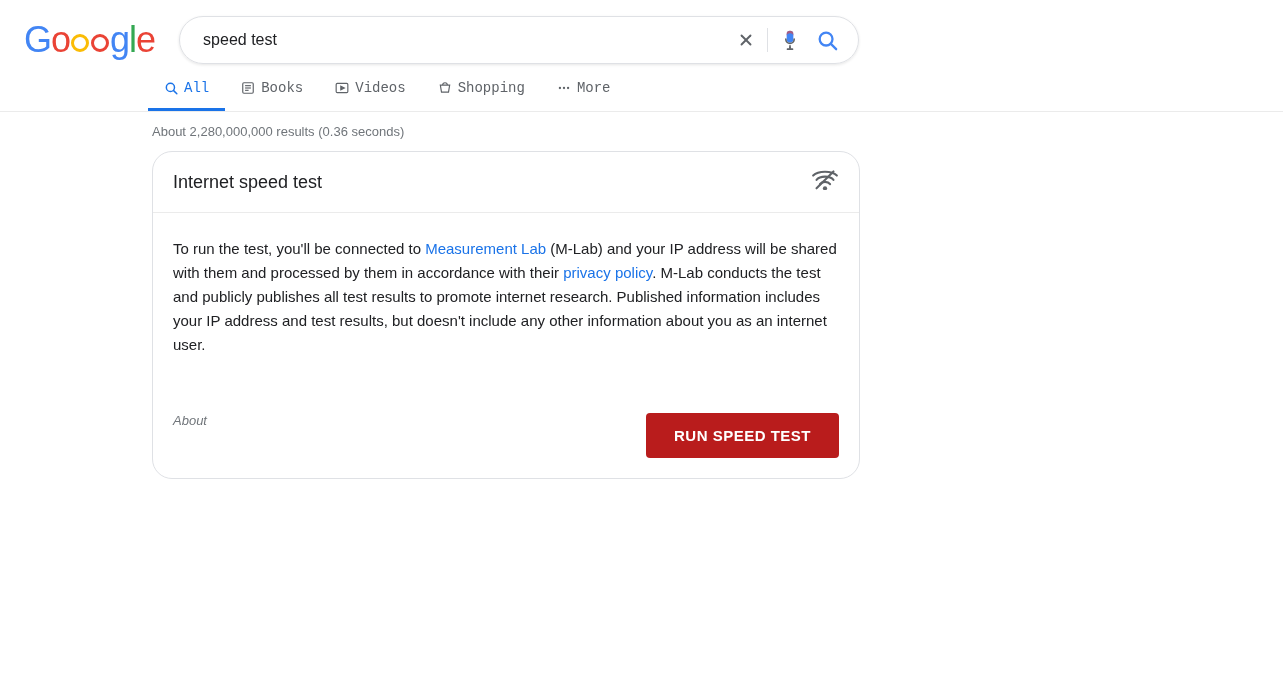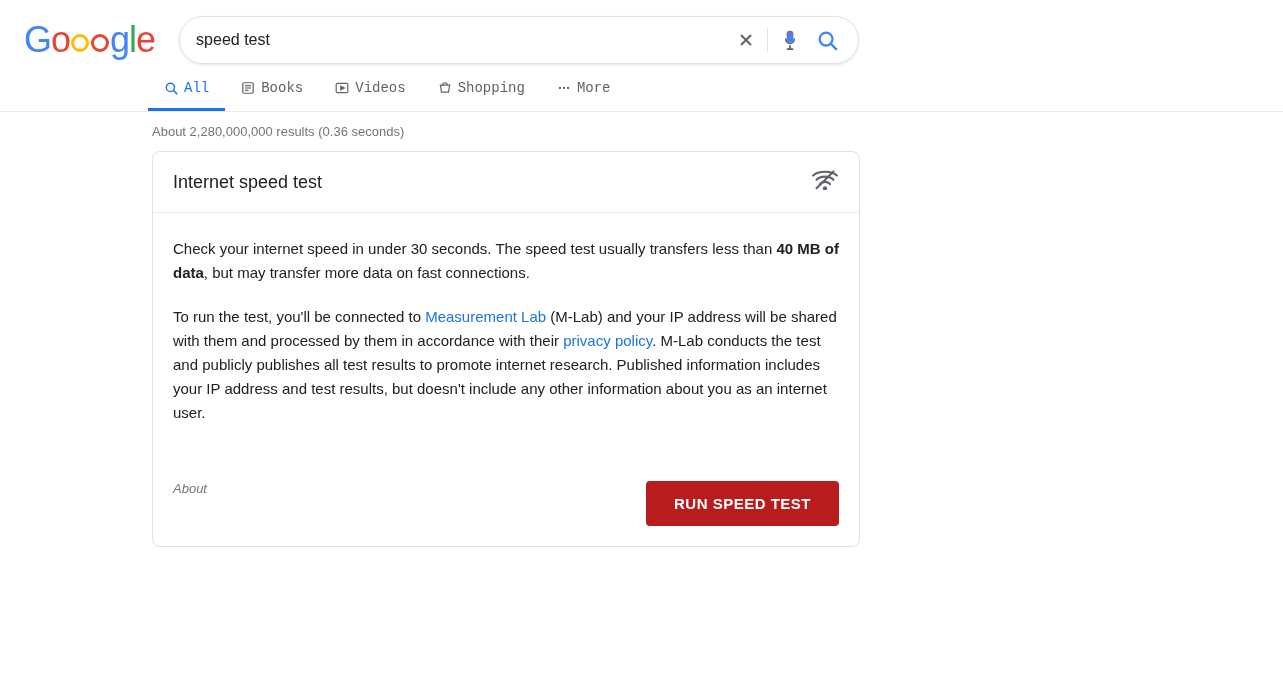--- a/index.html
+++ b/index.html
@@ -44,20 +44,21 @@
       box-shadow: 0 1px 3px rgba(0,0,0,0.1);
     }
 
     .search-input {
       flex: 1;
       border: none;
       outline: none;
       font-size: 16px;
       color: #202124;
       background: transparent;
+      margin-left: 7px;
     }
 
     .search-bar-icons {
       display: flex;
       align-items: center;
       gap: 8px;
     }
 
     .icon-btn {
       background: none;
@@ -125,21 +126,21 @@
 
     
     .main-content {
       padding: 0 0 0 152px;
       max-width: 860px;
     }
 
     
     .speed-test-card {
       border: 1px solid #dfe1e5;
-      border-radius: 8px;
+      border-radius: 20px;
       overflow: hidden;
       max-width: 720px;
     }
 
     .card-header {
       display: flex;
       align-items: center;
       justify-content: space-between;
       padding: 16px 20px;
       border-bottom: 1px solid #ebebeb;
@@ -319,23 +320,20 @@
           <path d="M6 14 C10 9, 22 9, 26 14" stroke="#5f6368" stroke-width="2.5" stroke-linecap="round" fill="none"></path>
           <path d="M10 19 C12.5 15.5, 19.5 15.5, 22 19" stroke="#5f6368" stroke-width="2.5" stroke-linecap="round" fill="none"></path>
           <circle cx="16" cy="24" r="2.5" fill="#5f6368"></circle>
 
           <line x1="26" y1="4" x2="6" y2="24" stroke="#5f6368" stroke-width="2.5" stroke-linecap="round"></line>
         </svg>
       </span>
     </div>
     <div class="card-body">
       <p>
-        <span>Check your internet speed in under 30 seconds. The speed test usually transfers less than </span><strong>40 MB of data</strong><span>, but may transfer more data on fast connections.</span>
-      </p>
-      <p>
         <span>To run the test, you'll be connected to </span><a class="link" href="#">Measurement Lab</a><span> (M-Lab) and your IP address will be shared with them and processed by them in accordance with their </span><a class="link" href="#">privacy policy</a><span>. M-Lab conducts the test and publicly publishes all test results to promote internet research. Published information includes your IP address and test results, but doesn't include any other information about you as an internet user.</span>
       </p>
     </div>
     <div class="card-footer">
       <span class="about-link">About</span>
       <button class="run-btn">RUN SPEED TEST</button>
     </div>
   </div>
 </div>
 

